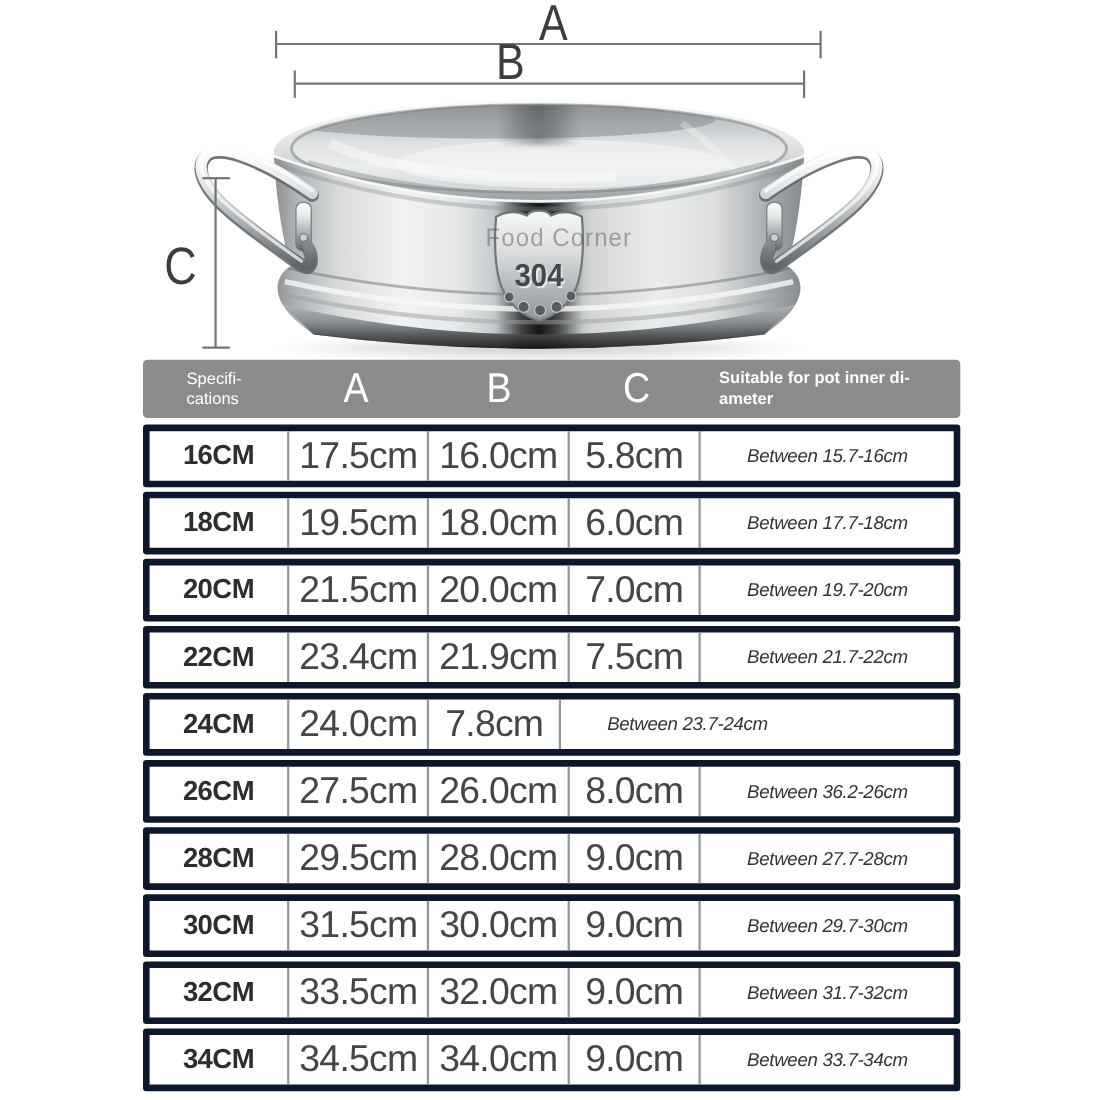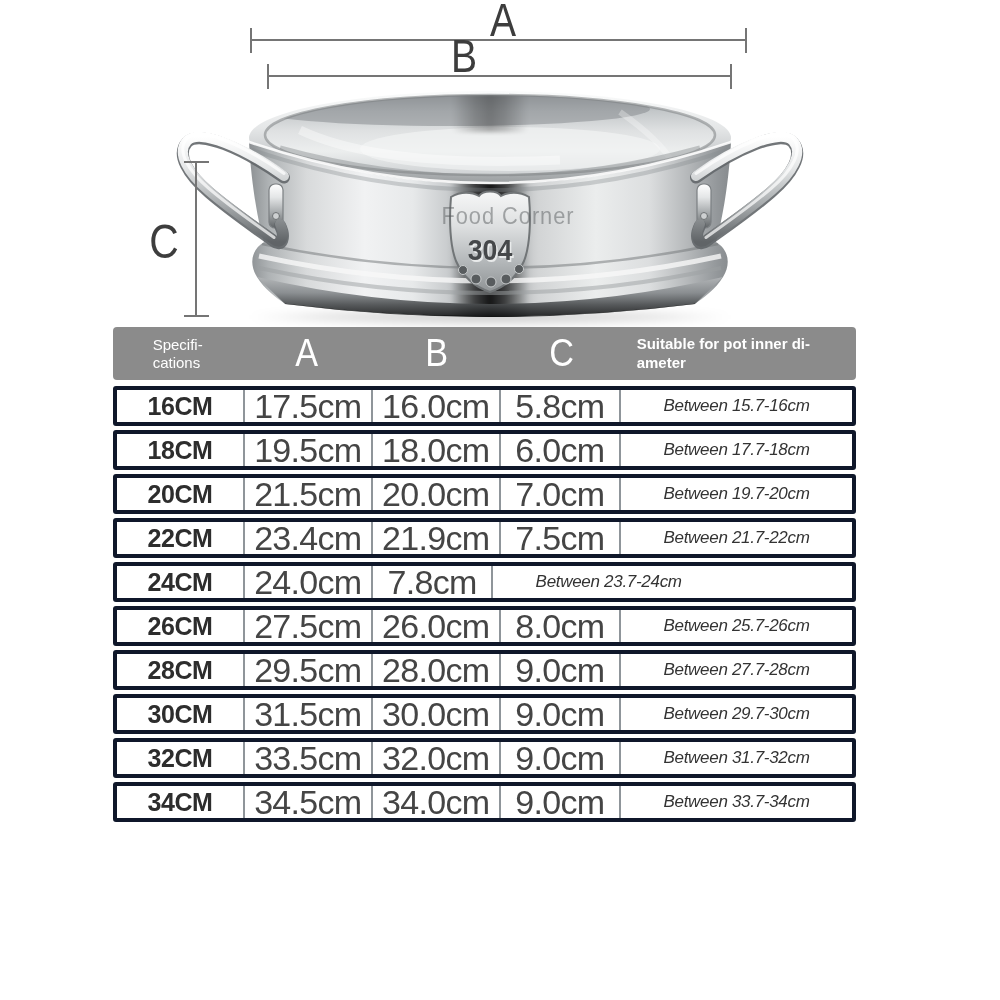--- a/index.html
+++ b/index.html
@@ -4,34 +4,34 @@
 <style>
   html,body{margin:0;padding:0;}
   body{
     width:1000px;height:1000px;background:#ffffff;position:relative;
     font-family:"Liberation Sans", sans-serif;overflow:hidden;
   }
   .hero{position:absolute;left:0;top:0;width:1000px;height:327px;}
   .hero svg{display:block;}
 
   
-  .spec-table{position:absolute;left:113px;top:327px;width:743px;}
+  .spec-table{position:absolute;left:130px;top:327px;width:743px;}
   .thead{
     display:flex;height:53px;background:#8b8b8b;border-radius:4px;
     color:#ffffff;align-items:center;
   }
   .th{display:flex;align-items:center;justify-content:center;height:100%;box-sizing:border-box;}
   .th-spec{width:17.4%;font-size:15px;line-height:1.18;white-space:pre-line;text-align:left;}
   .th-letter{font-size:38px;transform:scaleX(.9);}
   .th-a,.th-b{width:17.4%;}
   .th-c{width:16.4%;}
   .th-suit{width:31.4%;font-size:15px;line-height:1.25;white-space:pre-line;justify-content:flex-start;padding-left:14px;text-align:left;font-weight:bold;}
   .trow{
-    display:flex;height:40px;margin-top:4px;background:#ffffff;
-    border:4px solid #0f172a;border-radius:3px;box-sizing:border-box;
+    display:flex;height:57px;margin-top:4px;background:#ffffff;
+    border:6px solid #0f172a;border-radius:3px;box-sizing:border-box;
   }
   .trow:first-child{margin-top:6px;}
   .td{
     display:flex;align-items:center;justify-content:center;
     border-right:2px solid #8f959a;box-sizing:border-box;
   }
   .td:last-child{border-right:none;}
   .td-size{width:17.4%;font-weight:bold;font-size:25px;color:#2d2d2d;letter-spacing:-.5px;}
   .td-a,.td-b{width:17.4%;}
   .td-c{width:16.4%;}
@@ -262,21 +262,21 @@
     <div class="td td-b td-val">24.0cm</div>
     <div class="td td-c td-val">7.8cm</div>
     <div class="td td-suit">Between 23.7-24cm</div>
   </div>
 
   <div class="trow">
     <div class="td td-size">26CM</div>
     <div class="td td-a td-val">27.5cm</div>
     <div class="td td-b td-val">26.0cm</div>
     <div class="td td-c td-val">8.0cm</div>
-    <div class="td td-suit">Between 25.7-26cm</div>
+    <div class="td td-suit">Between 36.2-26cm</div>
   </div>
 
   <div class="trow">
     <div class="td td-size">28CM</div>
     <div class="td td-a td-val">29.5cm</div>
     <div class="td td-b td-val">28.0cm</div>
     <div class="td td-c td-val">9.0cm</div>
     <div class="td td-suit">Between 27.7-28cm</div>
   </div>
 

